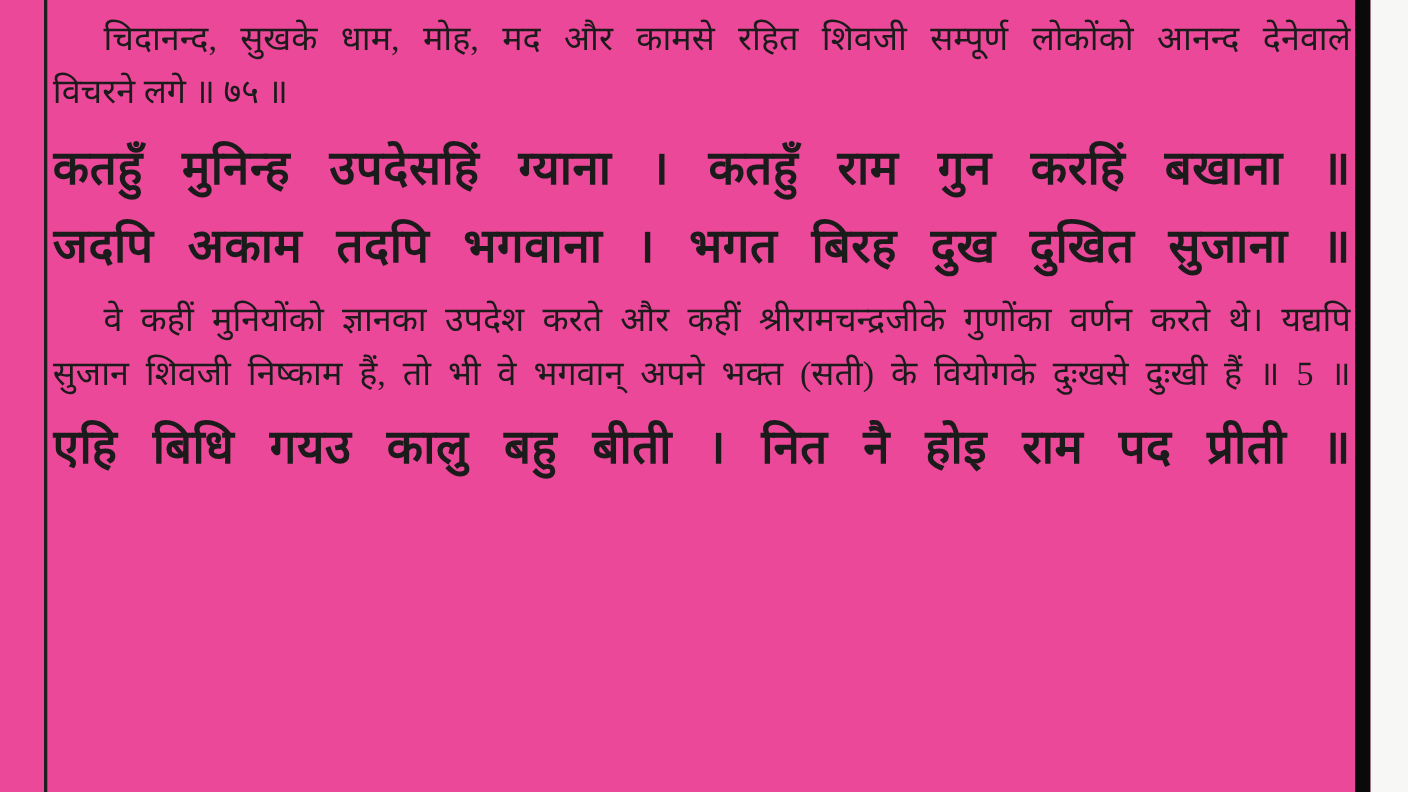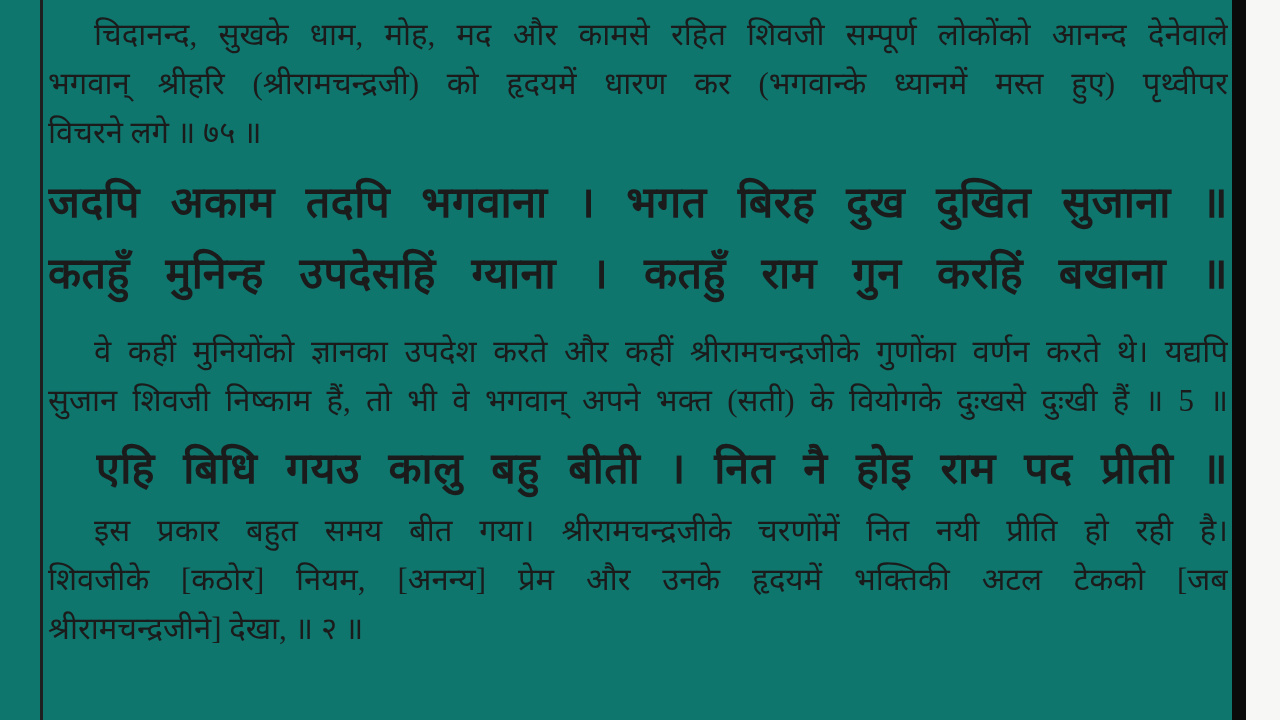--- a/index.html
+++ b/index.html
@@ -8,21 +8,21 @@
     padding: 0;
     width: 1280px;
     height: 720px;
     overflow: hidden;
     background: #ffffff;
   }
   .page {
     position: relative;
     width: 1280px;
     height: 720px;
-    background: #0f766e;
+    background: #ec4899;
     color: #1b1b1b;
     font-family: "Liberation Serif", "DejaVu Serif", serif;
   }
   
   .left-border {
     position: absolute;
     left: 40px;
     top: 0;
     width: 3px;
     height: 720px;
@@ -72,57 +72,51 @@
     text-align-last: justify;
   }
   .left-align {
     text-align: left;
     text-align-last: left;
   }
   .indent {
     text-indent: 46px;
   }
   .block-verse-1 { margin-top: 10px; }
-  .block-prose-2 { margin-top: 18px; }
-  .block-verse-2 { margin-top: 8px; margin-left: 48px; }
+  .block-prose-2 { margin-top: 6px; }
+  .block-verse-2 { margin-top: 8px; }
   .block-prose-3 { margin-top: 2px; }
 </style>
 </head>
 <body>
 
 <div class="page">
 
   <div class="left-border"></div>
 
   <div class="text-col">
 
     <div class="block-prose-1">
       <div class="line prose-line just indent">चिदानन्द, सुखके धाम, मोह, मद और कामसे रहित शिवजी सम्पूर्ण लोकोंको आनन्द देनेवाले</div>
-      <div class="line prose-line just">भगवान् श्रीहरि (श्रीरामचन्द्रजी) को हृदयमें धारण कर (भगवान्के ध्यानमें मस्त हुए) पृथ्वीपर</div>
       <div class="line prose-line left-align">विचरने लगे ॥ ७५ ॥</div>
     </div>
 
     <div class="block-verse-1">
+      <div class="line verse-line just">कतहुँ मुनिन्ह उपदेसहिं ग्याना । कतहुँ राम गुन करहिं बखाना ॥</div>
       <div class="line verse-line just">जदपि अकाम तदपि भगवाना । भगत बिरह दुख दुखित सुजाना ॥</div>
-      <div class="line verse-line just">कतहुँ मुनिन्ह उपदेसहिं ग्याना । कतहुँ राम गुन करहिं बखाना ॥</div>
     </div>
 
     <div class="block-prose-2">
       <div class="line prose-line just indent">वे कहीं मुनियोंको ज्ञानका उपदेश करते और कहीं श्रीरामचन्द्रजीके गुणोंका वर्णन करते थे। यद्यपि</div>
       <div class="line prose-line just">सुजान शिवजी निष्काम हैं, तो भी वे भगवान् अपने भक्त (सती) के वियोगके दुःखसे दुःखी हैं ॥ 5 ॥</div>
     </div>
 
     <div class="block-verse-2">
       <div class="line verse-line just">एहि बिधि गयउ कालु बहु बीती । नित नै होइ राम पद प्रीती ॥</div>
     </div>
 
-    <div class="block-prose-3">
-      <div class="line prose-line just indent">इस प्रकार बहुत समय बीत गया। श्रीरामचन्द्रजीके चरणोंमें नित नयी प्रीति हो रही है।</div>
-      <div class="line prose-line just">शिवजीके [कठोर] नियम, [अनन्य] प्रेम और उनके हृदयमें भक्तिकी अटल टेकको [जब</div>
-      <div class="line prose-line left-align">श्रीरामचन्द्रजीने] देखा, ॥ २ ॥</div>
-    </div>
 
   </div>
 
   <div class="right-bar"></div>
   <div class="right-strip"></div>
 
 </div>
 
 </body></html>

